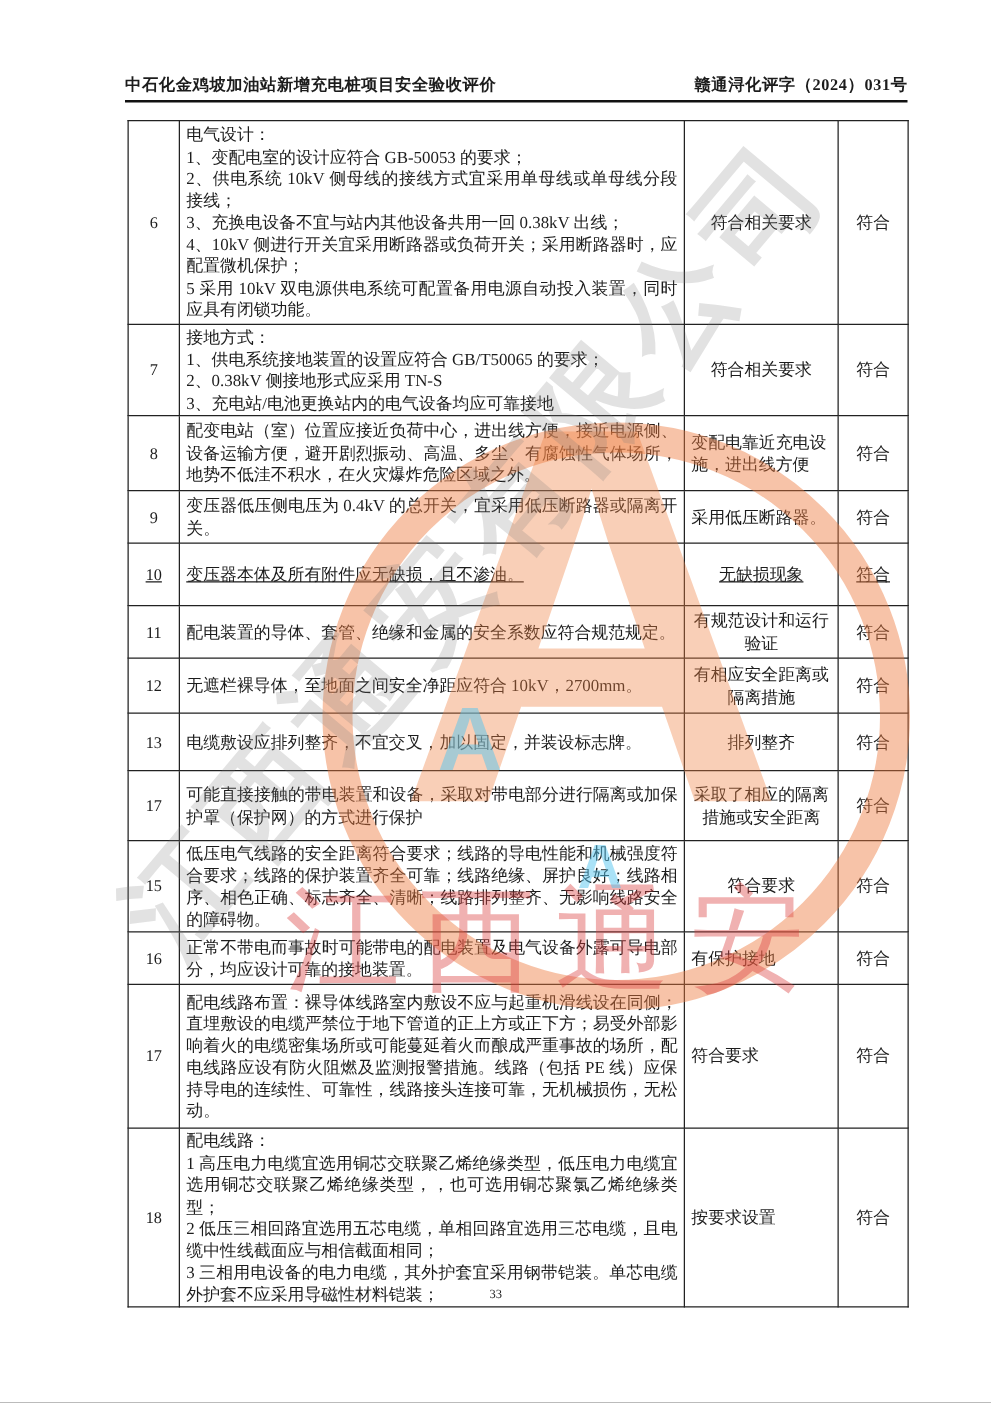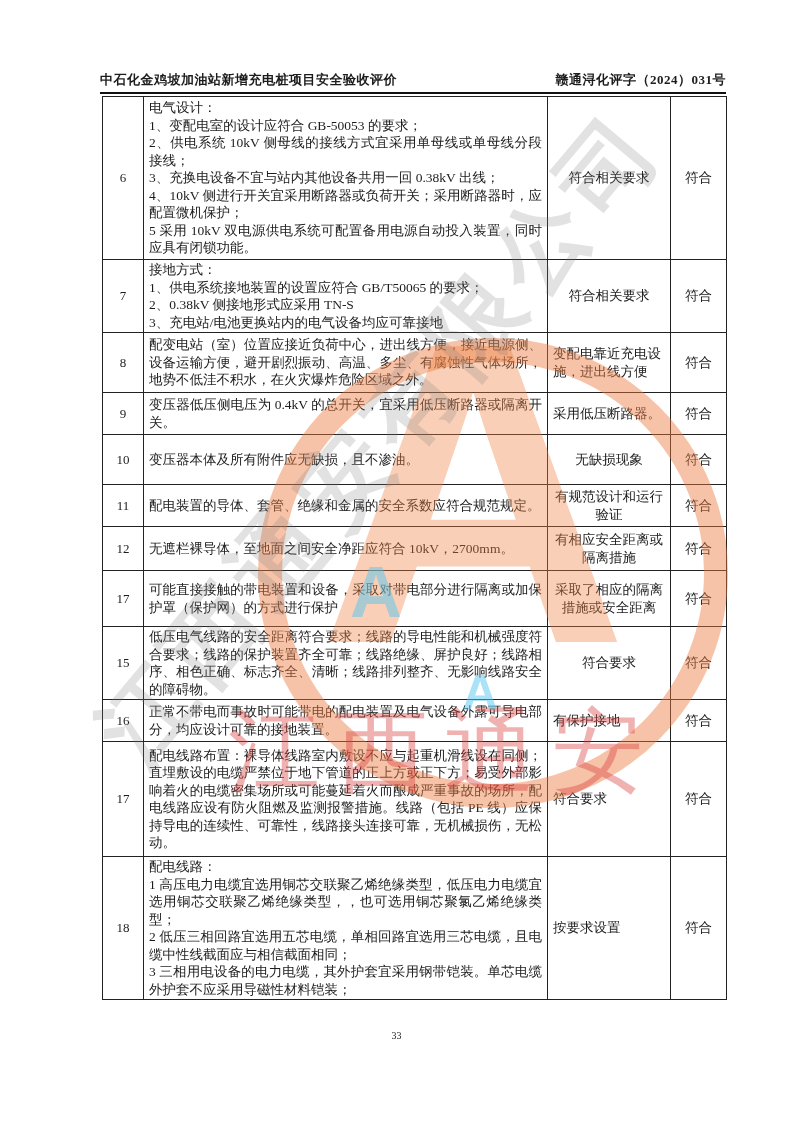--- a/index.html
+++ b/index.html
@@ -4,21 +4,21 @@
 <style>
   html,body{margin:0;padding:0;background:#888;}
   .page{
     position:relative;width:793px;height:1122px;background:#ffffff;
     margin:0 auto;overflow:hidden;
     font-family:"Liberation Serif","DejaVu Serif",serif;
     color:#1c1c1c;
   }
   
   .header{
-    position:absolute;left:100px;top:68px;width:626px;height:26px;
+    position:absolute;left:100px;top:56px;width:626px;height:26px;
     display:flex;justify-content:space-between;align-items:flex-end;
     border-bottom:2px solid #111;padding-bottom:3px;box-sizing:border-box;
     font-size:13px;font-weight:bold;letter-spacing:.5px;
   }
   
   table.checklist{
     position:absolute;left:102px;top:96px;width:624px;
     border-collapse:collapse;table-layout:fixed;
     font-size:13.5px;line-height:17.5px;
   }
@@ -114,36 +114,42 @@
     <td class="c-content">配变电站（室）位置应接近负荷中心，进出线方便，接近电源侧、设备运输方便，避开剧烈振动、高温、多尘、有腐蚀性气体场所，地势不低洼不积水，在火灾爆炸危险区域之外。</td>
     <td class="c-eval align-left">变配电靠近充电设施，进出线方便</td>
     <td class="c-concl">符合</td>
   </tr>
         <tr style="height: 42px;">
     <td class="c-no">9</td>
     <td class="c-content">变压器低压侧电压为 0.4kV 的总开关，宜采用低压断路器或隔离开关。</td>
     <td class="c-eval align-left">采用低压断路器。</td>
     <td class="c-concl">符合</td>
   </tr>
-        <tr style="height: 50px;">
+        <tr style="height: 50px; text-decoration: underline;">
     <td class="c-no">10</td>
     <td class="c-content">变压器本体及所有附件应无缺损，且不渗油。</td>
     <td class="c-eval align-center">无缺损现象</td>
     <td class="c-concl">符合</td>
   </tr>
         <tr style="height: 42px;">
     <td class="c-no">11</td>
     <td class="c-content">配电装置的导体、套管、绝缘和金属的安全系数应符合规范规定。</td>
     <td class="c-eval align-center">有规范设计和运行验证</td>
     <td class="c-concl">符合</td>
   </tr>
         <tr style="height: 44px;">
     <td class="c-no">12</td>
     <td class="c-content">无遮栏裸导体，至地面之间安全净距应符合 10kV，2700mm。</td>
     <td class="c-eval align-center">有相应安全距离或隔离措施</td>
+    <td class="c-concl">符合</td>
+  </tr>
+        <tr style="height: 46px;">
+    <td class="c-no">13</td>
+    <td class="c-content">电缆敷设应排列整齐，不宜交叉，加以固定，并装设标志牌。</td>
+    <td class="c-eval align-center">排列整齐</td>
     <td class="c-concl">符合</td>
   </tr>
         <tr style="height: 56px;">
     <td class="c-no">17</td>
     <td class="c-content">可能直接接触的带电装置和设备，采取对带电部分进行隔离或加保护罩（保护网）的方式进行保护</td>
     <td class="c-eval align-center">采取了相应的隔离措施或安全距离</td>
     <td class="c-concl">符合</td>
   </tr>
         <tr style="height: 65px;">
     <td class="c-no">15</td>

